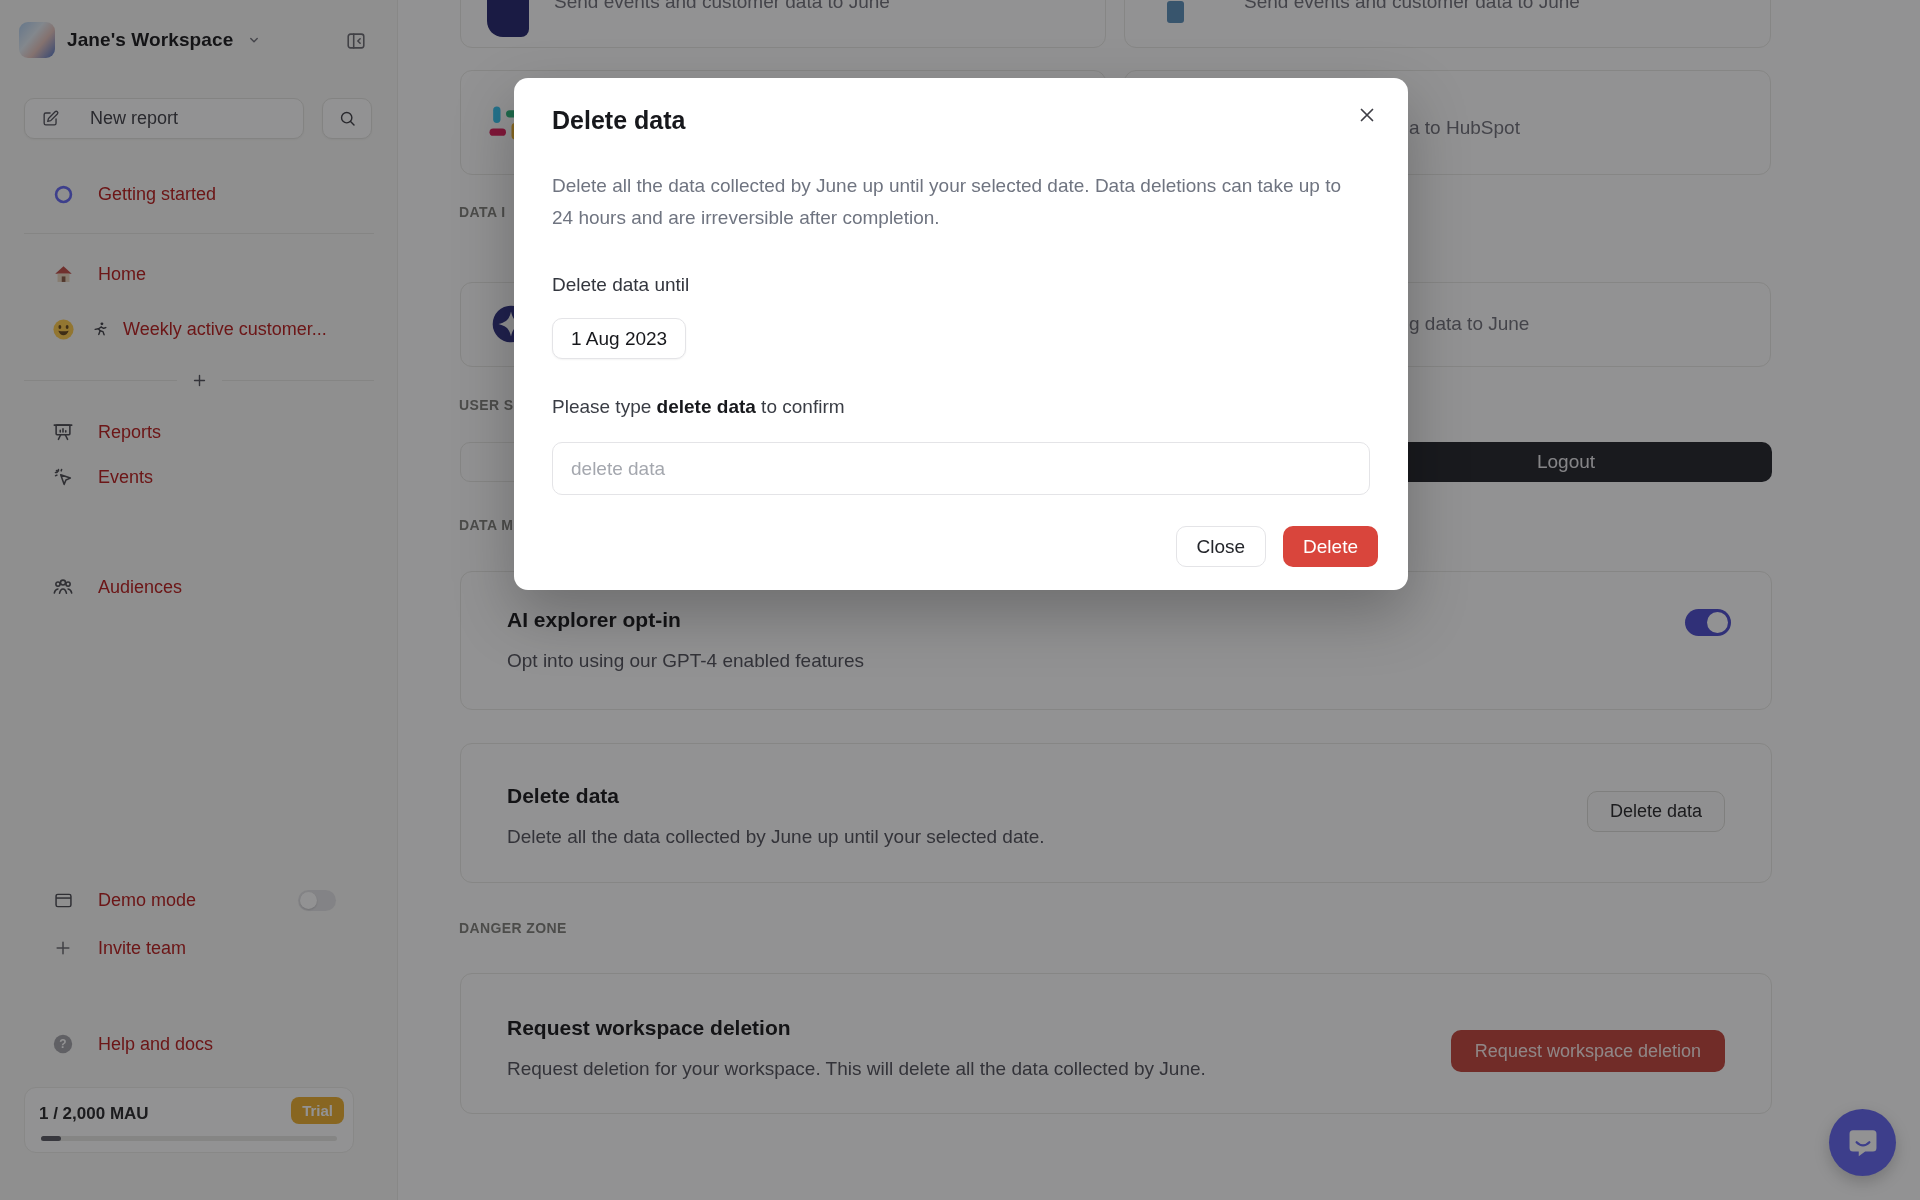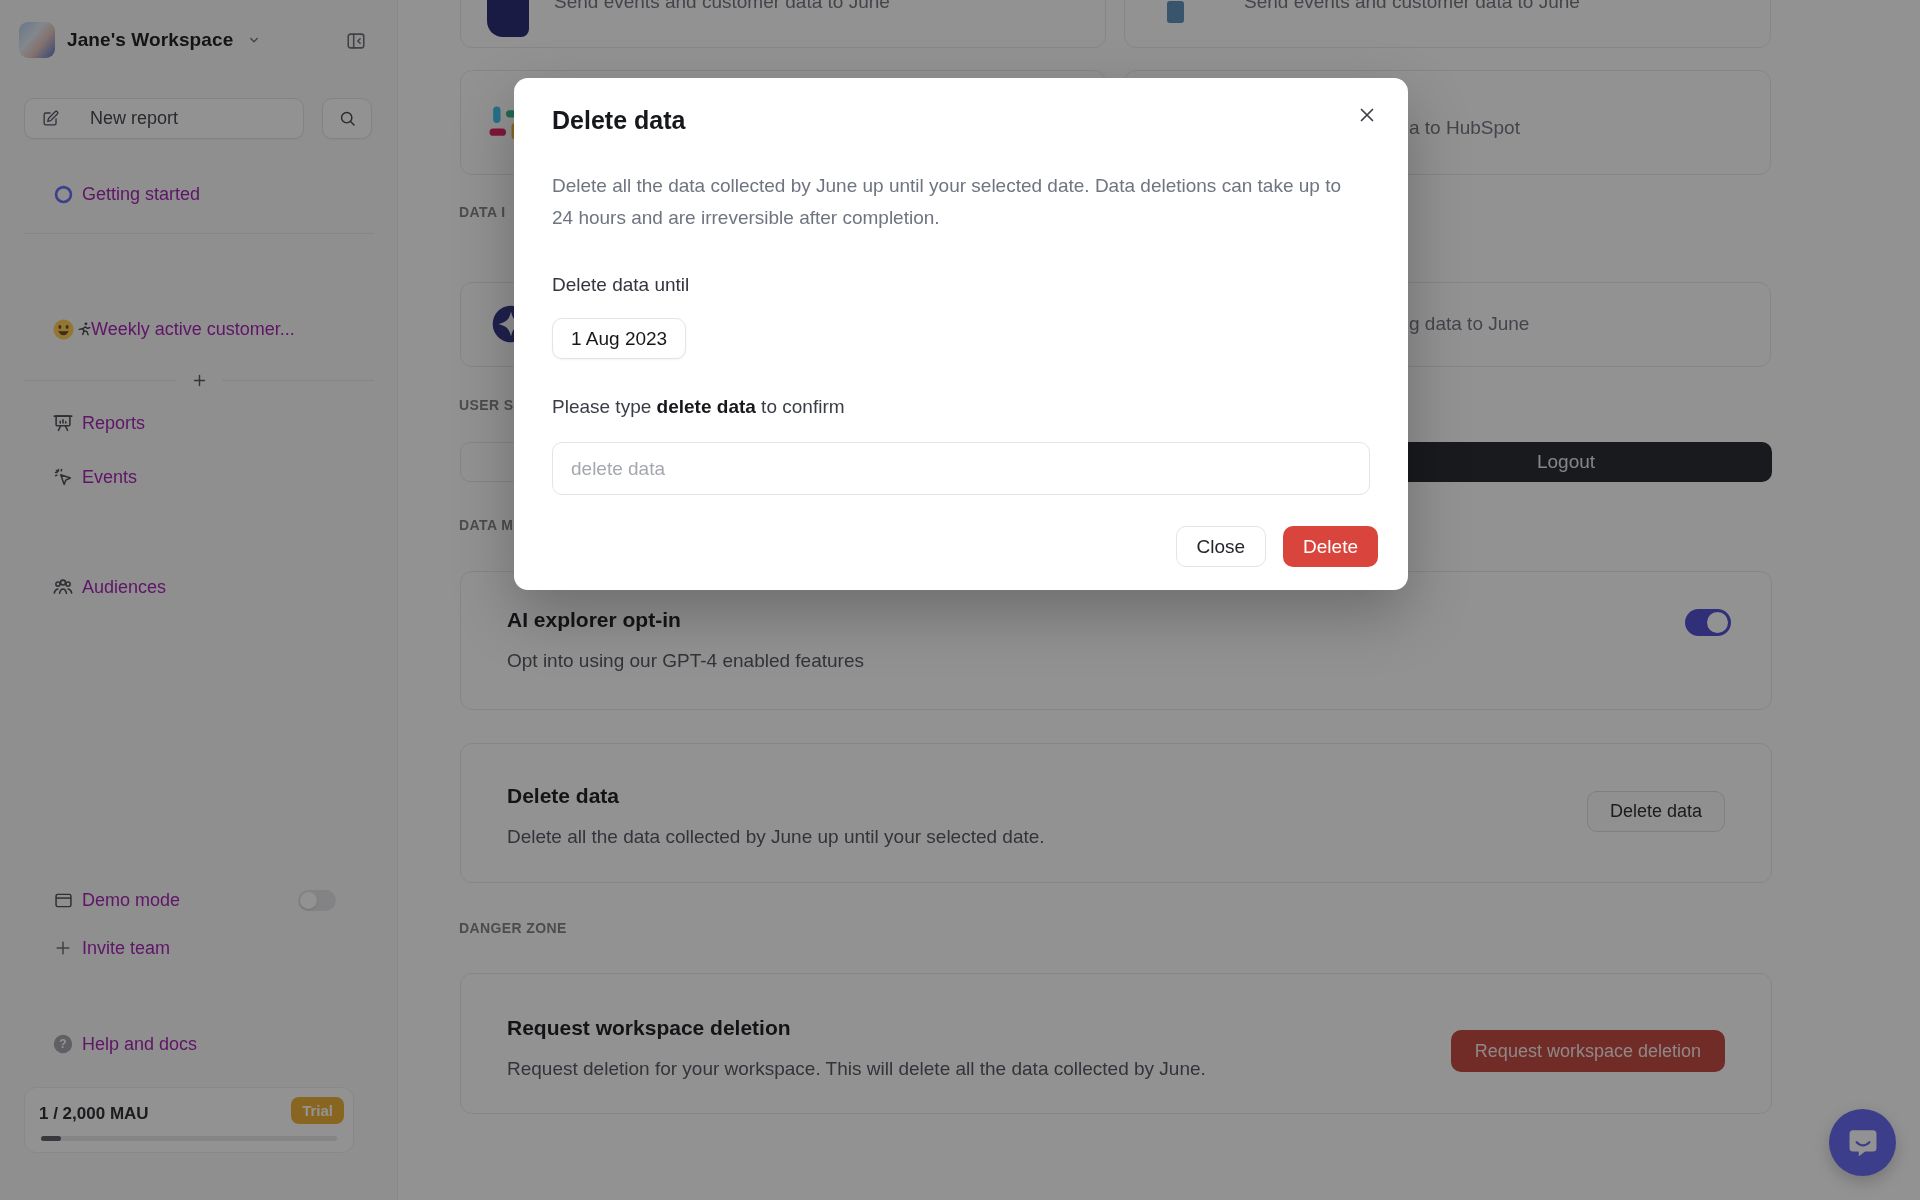--- a/index.html
+++ b/index.html
@@ -17,21 +17,21 @@
   .chev { margin-left:2px; }
   .collapse-btn { position:absolute; right:28px; top:28px; width:26px; height:26px;
                   display:flex; align-items:center; justify-content:center; border-radius:6px; }
   .actions-row { position:absolute; left:24px; top:98px; display:flex; gap:18px; }
   .btn-newreport { width:280px; height:41px; background:#FFFFFF; border:1px solid #E4E4E0;
                    border-radius:10px; display:flex; align-items:center; gap:30px; padding:0 16px;
                    font-size:18px; color:#3F3F46; box-shadow:0 1px 2px rgba(0,0,0,.04); cursor:pointer; }
   .btn-search { width:50px; height:41px; background:#FFFFFF; border:1px solid #E4E4E0; border-radius:10px;
                 display:flex; align-items:center; justify-content:center; box-shadow:0 1px 2px rgba(0,0,0,.04); cursor:pointer; }
   .side-row { position:absolute; left:24px; width:350px; height:44px; display:flex; align-items:center;
-              gap:6px; padding-left:26px; border-radius:10px; font-size:18px; color:#a21caf; cursor:pointer; }
+              gap:22px; padding-left:26px; border-radius:10px; font-size:18px; color:#b91c1c; cursor:pointer; }
   .side-row .ic { width:26px; display:flex; align-items:center; justify-content:center; flex:none; }
   .side-divider { position:absolute; left:24px; width:350px; height:1px; background:#E8E8E4; }
   .plus-divider { position:absolute; left:24px; top:368px; width:350px; height:24px;
                   display:flex; align-items:center; gap:14px; color:#52525B; }
   .plus-divider .ln { flex:1; height:1px; background:#E8E8E4; }
   .trunc-label { white-space:nowrap; overflow:hidden; max-width:225px;text-align:center; }
   .demo-toggle { position:absolute; right:38px; width:38px; height:21px; border-radius:11px;
                  background:#E4E4E7; }
   .demo-toggle::after { content:""; position:absolute; left:2px; top:2px; width:17px; height:17px;
                         border-radius:50%; background:#FFFFFF; box-shadow:0 1px 2px rgba(0,0,0,.15); }
@@ -151,20 +151,30 @@
       <span class="ic">
         <svg width="21" height="21" viewBox="0 0 24 24" fill="none" stroke="#6467F2" stroke-width="3">
             <circle cx="12" cy="12" r="8.5"></circle>
           </svg>
       </span>
       <span>Getting started</span>
     </div>
 
     <div class="side-divider" style="top:233px"></div>
 
+    <div class="side-row" style="top:252px">
+      <span class="ic">
+        <svg width="21" height="21" viewBox="0 0 24 24">
+            <polygon points="12,2.5 2.6,11 21.4,11" fill="#C14B45"></polygon>
+            <rect x="5.2" y="11" width="13.6" height="9.5" fill="#E9D6BF"></rect>
+            <rect x="10" y="14.2" width="4.2" height="6.3" fill="#8A5A44"></rect>
+          </svg>
+      </span>
+      <span>Home</span>
+    </div>
 
     <div class="side-row" style="top:307px">
       <span class="ic">
         <svg width="23" height="23" viewBox="0 0 24 24">
             <circle cx="12" cy="12" r="10.5" fill="#FFCB4C"></circle>
             <ellipse cx="8.2" cy="9.4" rx="1.5" ry="2" fill="#65471B"></ellipse>
             <ellipse cx="15.8" cy="9.4" rx="1.5" ry="2" fill="#65471B"></ellipse>
             <path d="M6.6 13.2c1.2 3.2 3.2 4.8 5.4 4.8s4.2-1.6 5.4-4.8c-3.4 1-7.4 1-10.8 0z" fill="#65471B"></path>
           </svg>
       </span>
@@ -183,21 +193,21 @@
     <div class="plus-divider">
       <span class="ln"></span>
       <span>
         <svg width="17" height="17" viewBox="0 0 24 24" fill="none" stroke="#52525B" stroke-width="2" stroke-linecap="round">
             <path d="M12 5v14M5 12h14"></path>
           </svg>
       </span>
       <span class="ln"></span>
     </div>
 
-    <div class="side-row" style="top:401px">
+    <div class="side-row" style="top:410px">
       <span class="ic">
         <svg width="22" height="22" viewBox="0 0 24 24" fill="none" stroke="#4B4B52" stroke-width="1.7" stroke-linecap="round" stroke-linejoin="round">
             <path d="M2.5 4.5h19"></path>
             <rect x="4.5" y="4.5" width="15" height="10.5" rx="1"></rect>
             <path d="M9 12v-2M12 12V8.5M15 12v-1.3"></path>
             <path d="M9.5 15 7 20M14.5 15 17 20"></path>
           </svg>
       </span>
       <span>Reports</span>
     </div>

